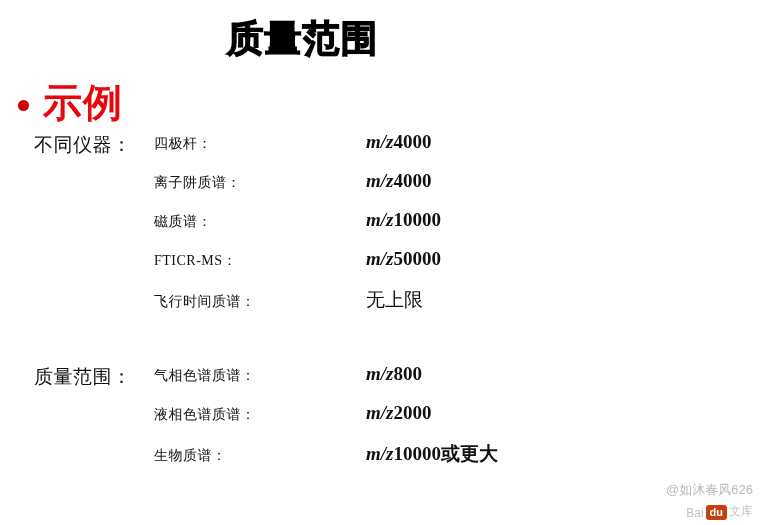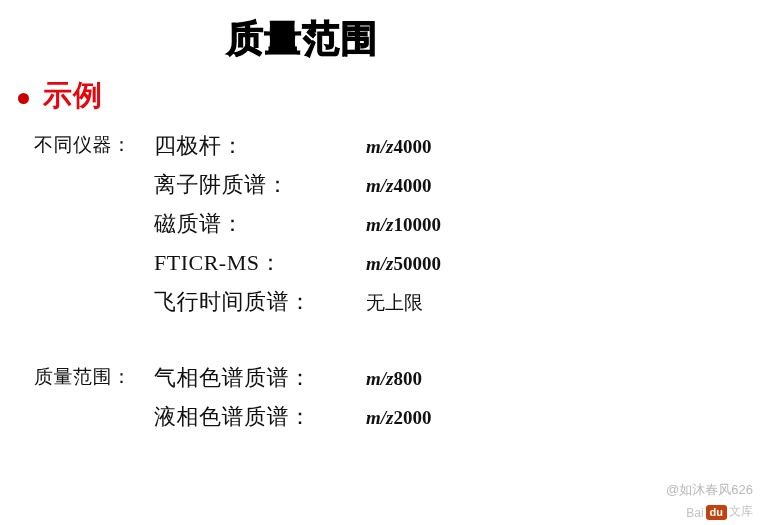--- a/index.html
+++ b/index.html
@@ -44,21 +44,21 @@
   .bullet-dot {
     width: 11px;
     height: 11px;
     border-radius: 50%;
     background: #cc0000;
     margin-right: 14px;
     margin-top: 4px;
   }
   .bullet-label {
     color: #e8050b;
-    font-size: 29px;
+    font-size: 39px;
     font-weight: bold;
     font-family: Liberation Serif, serif;
     letter-spacing: 1px;
   }
   .group {
     position: absolute;
     display: flex;
     align-items: flex-start;
   }
   .group-a { top: 131px; left: 34px; }
@@ -72,21 +72,21 @@
     padding-top: 1px;
     letter-spacing: 0.5px;
   }
   .rows { display: block; }
   .row {
     display: flex;
     align-items: baseline;
     height: 39px;
   }
   .row-name {
-    font-size: 22px;
+    font-size: 14px;
     color: #111;
     width: 212px;
     flex: 0 0 212px;
     letter-spacing: 0.5px;
   }
   .row-value {
     font-size: 19px;
     color: #111;
     font-weight: bold;
     white-space: nowrap;
@@ -171,20 +171,24 @@
     <div class="group-label">质量范围：</div>
     <div class="rows">
       <div class="row">
         <div class="row-name">气相色谱质谱：</div>
         <div class="row-value"><span class="mz">m/z</span><span>800</span></div>
       </div>
       <div class="row">
         <div class="row-name">液相色谱质谱：</div>
         <div class="row-value"><span class="mz">m/z</span><span>2000</span></div>
       </div>
+      <div class="row">
+        <div class="row-name">生物质谱：</div>
+        <div class="row-value"><span class="mz">m/z</span><span>10000或更大</span></div>
+      </div>
     </div>
   </div>
 
   <div class="watermark">@如沐春风626</div>
   <div class="brand">
     <span>Bai</span>
     <span class="brand-badge">du</span>
     <span>文库</span>
   </div>
 

